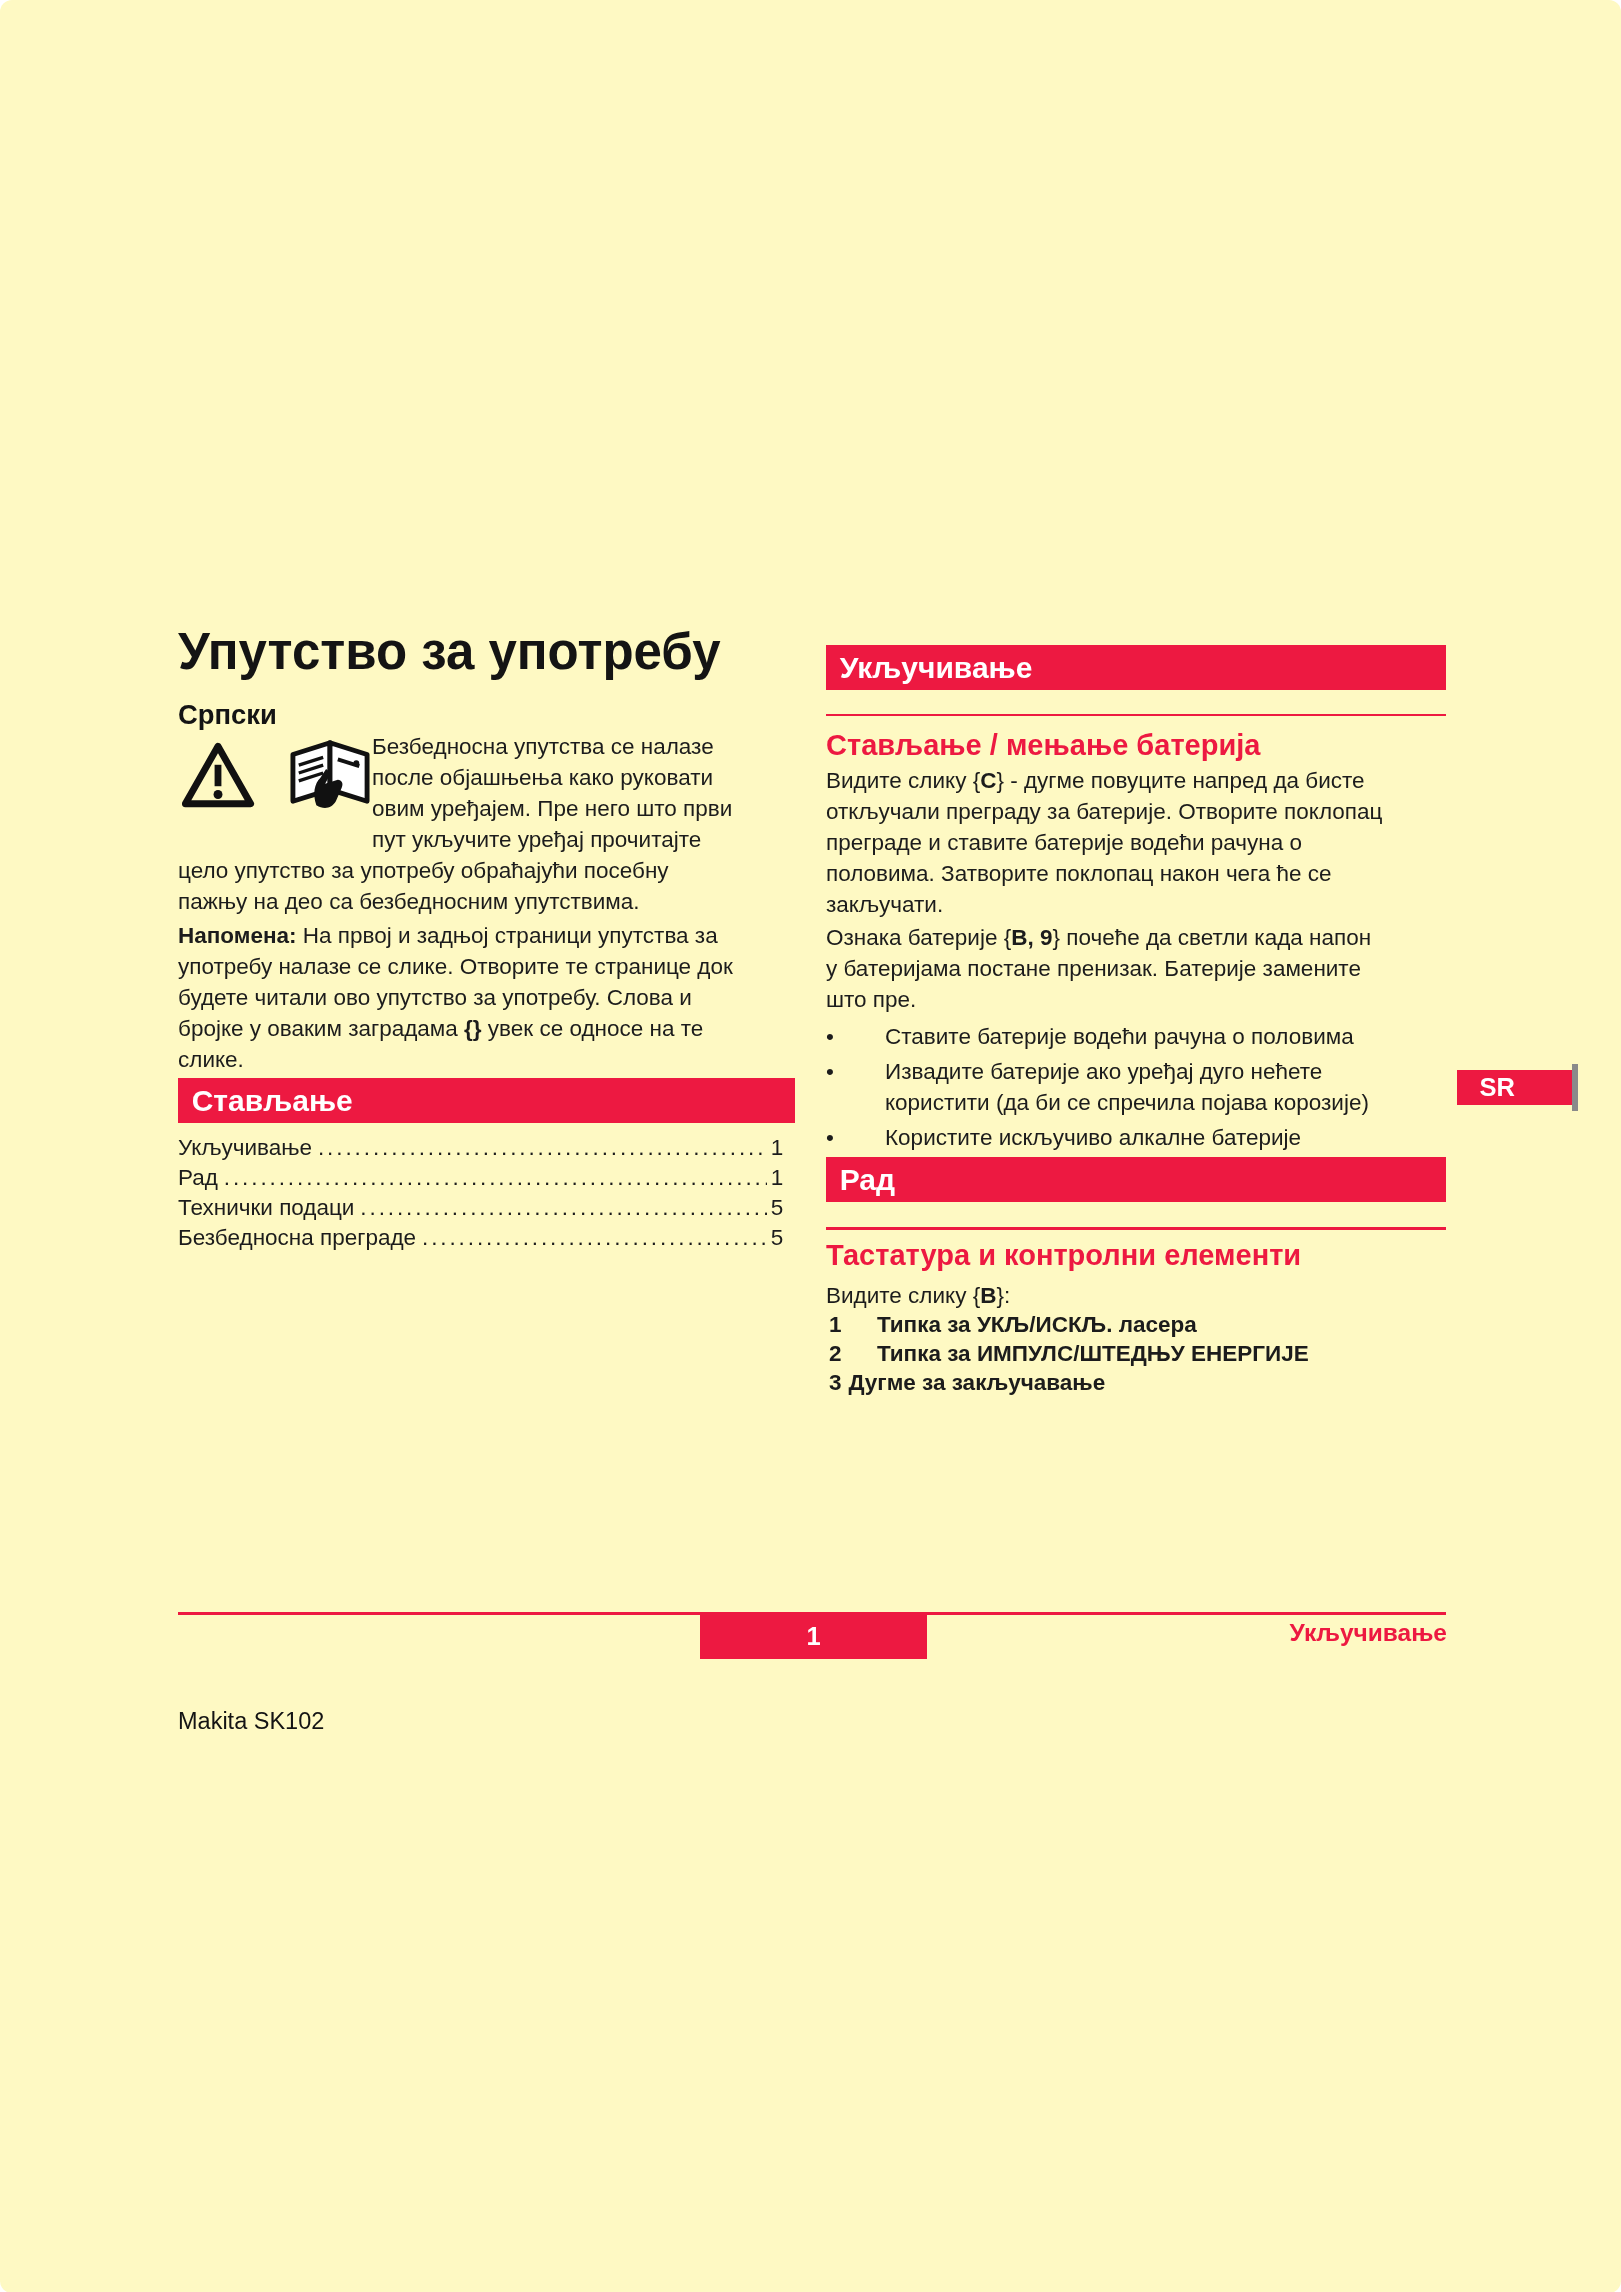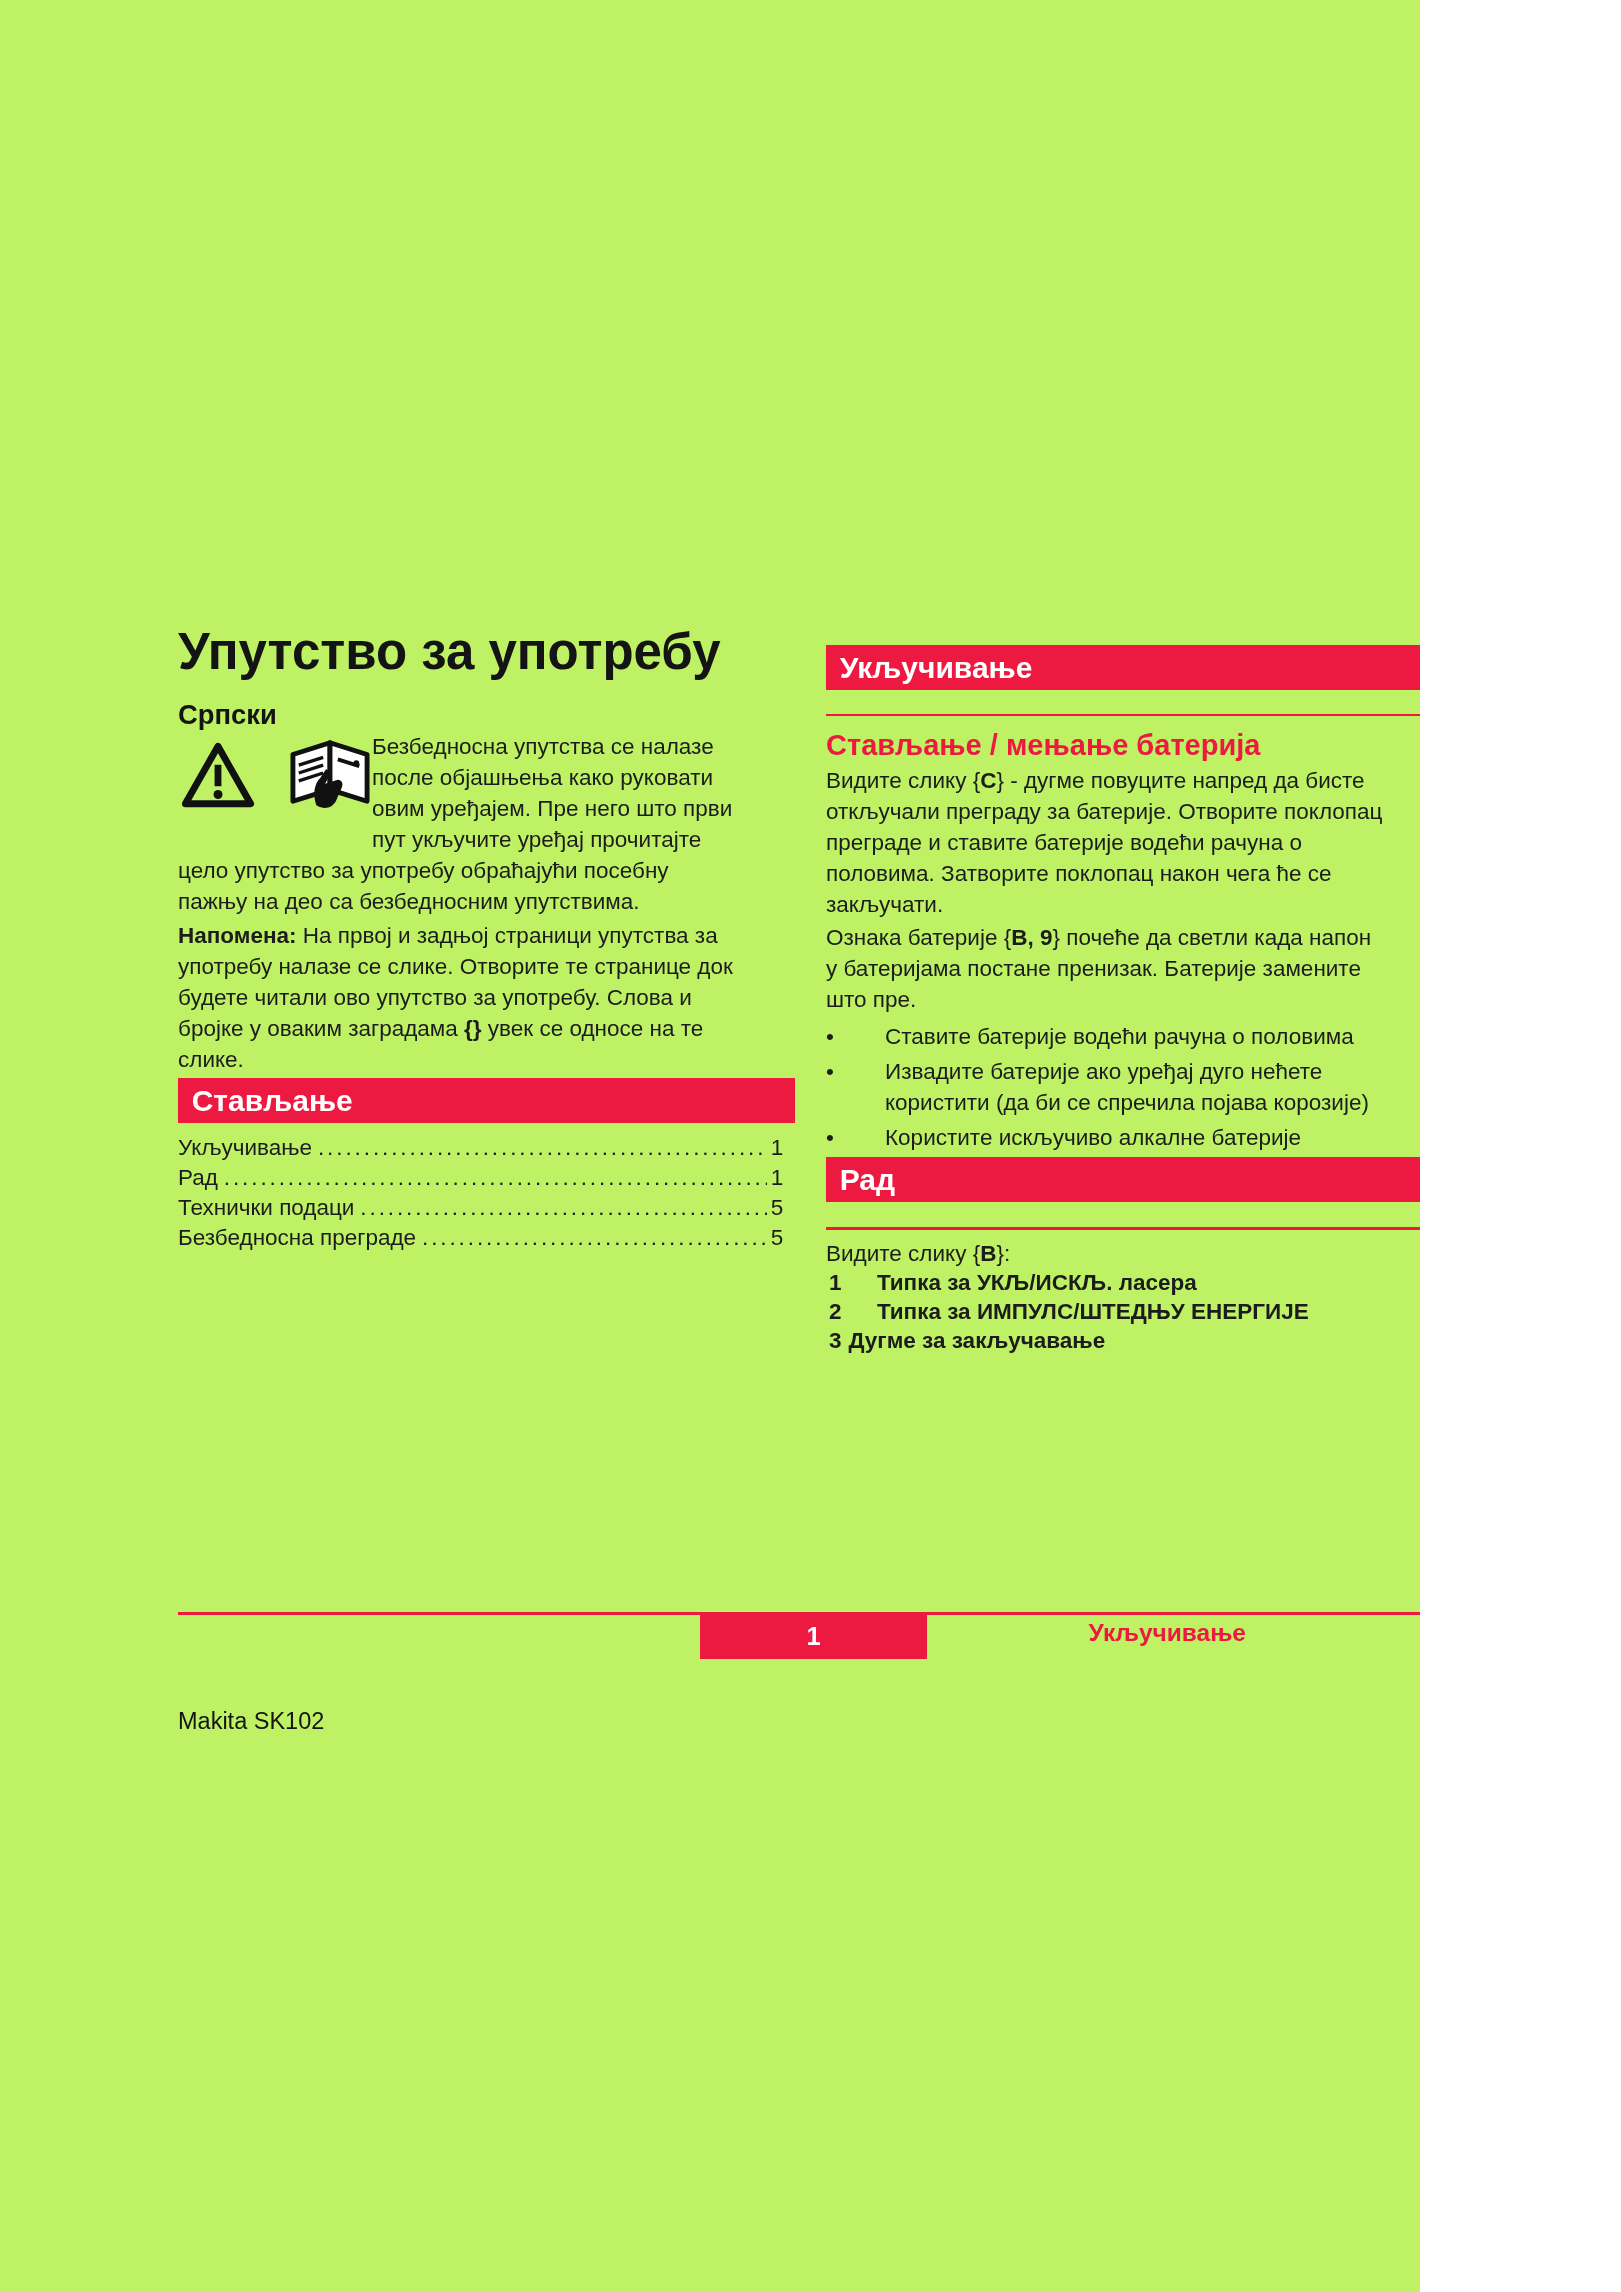--- a/index.html
+++ b/index.html
@@ -1,18 +1,18 @@
 <!DOCTYPE html>
 <html style="--accent: #ED1941;"><head>
 <meta charset="utf-8">
 <style>
   html,body { margin:0; padding:0; background:#ffffff; }
   .page {
-    position:relative; width:1420px; height:2293px; background:#bef264;
-    font-family:"Liberation Sans", sans-serif; color:#1c1c1c; overflow:hidden;
+    position:relative; width:1621px; height:2293px; background:#fef9c3;
+    font-family:"Liberation Sans", sans-serif; color:#1c1c1c; overflow:hidden;border-radius:12px;
   }
   .b { font-weight:bold; }
 
   
   .left-col { position:absolute; left:178px; top:623px; width:617px; }
   .doc-title { font-size:51px; font-weight:bold; line-height:57px; margin:0; color:#141414; }
   .doc-subtitle { font-size:27.4px; font-weight:bold; line-height:33px; margin:17.6px 0 0; color:#141414; }
   .body-text { font-size:22.5px; line-height:31px; }
   .p-intro { margin:39px 0 0; }
   .p-safety { margin:0; white-space:pre-line; }
@@ -162,20 +162,21 @@
         <span class="bullet-text">Извадите батерије ако уређај дуго нећете
 користити (да би се спречила појава корозије)</span>
       </li>
       <li class="bullet-item">
         <span class="bullet-text">Користите искључиво алкалне батерије</span>
       </li>
     </ul>
 
     <div class="section-bar bar-2">Рад</div>
     <div class="red-rule rule-2"></div>
+    <h2 class="red-heading heading-2">Тастатура и контролни елементи</h2>
 
     <p class="body-text see-figure"><span>Видите слику {</span><span class="b">B</span><span>}:</span></p>
 
     <div class="key-list body-text">
       <div class="key-row">
         <span class="key-num-wide">1</span>
         <span>Типка за УКЉ/ИСКЉ. ласера</span>
       </div>
       <div class="key-row">
         <span class="key-num-wide">2</span>

